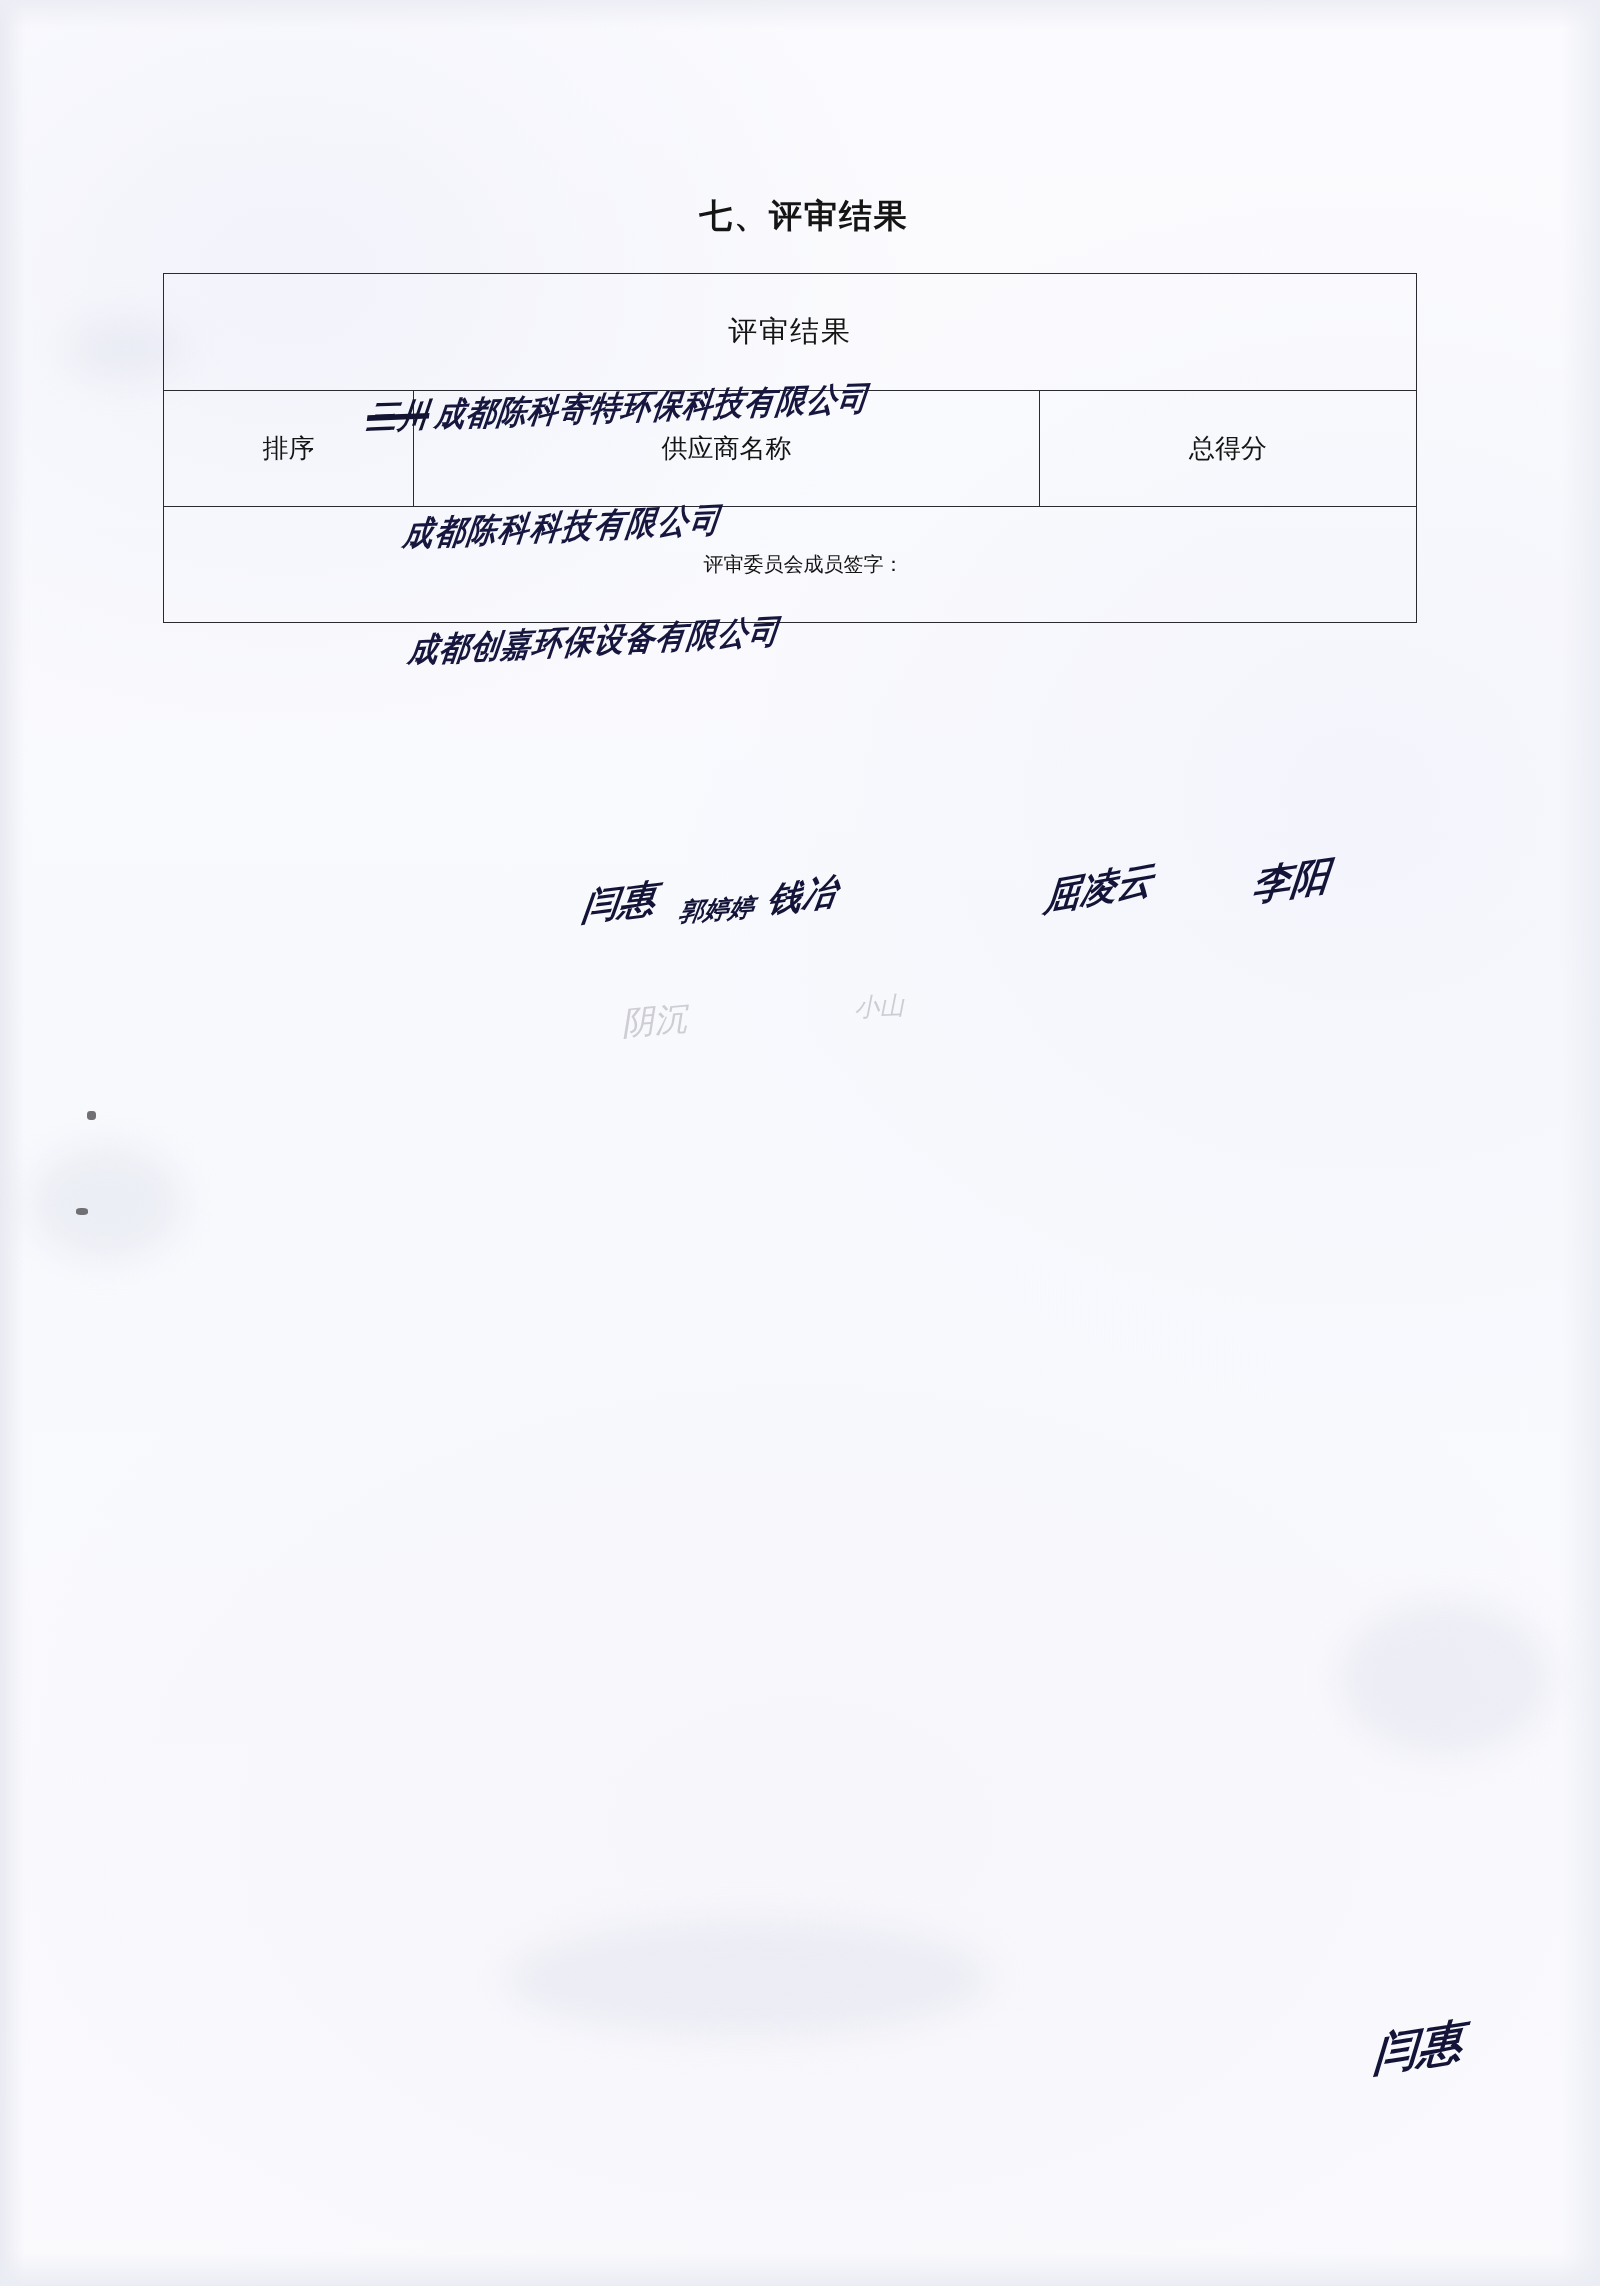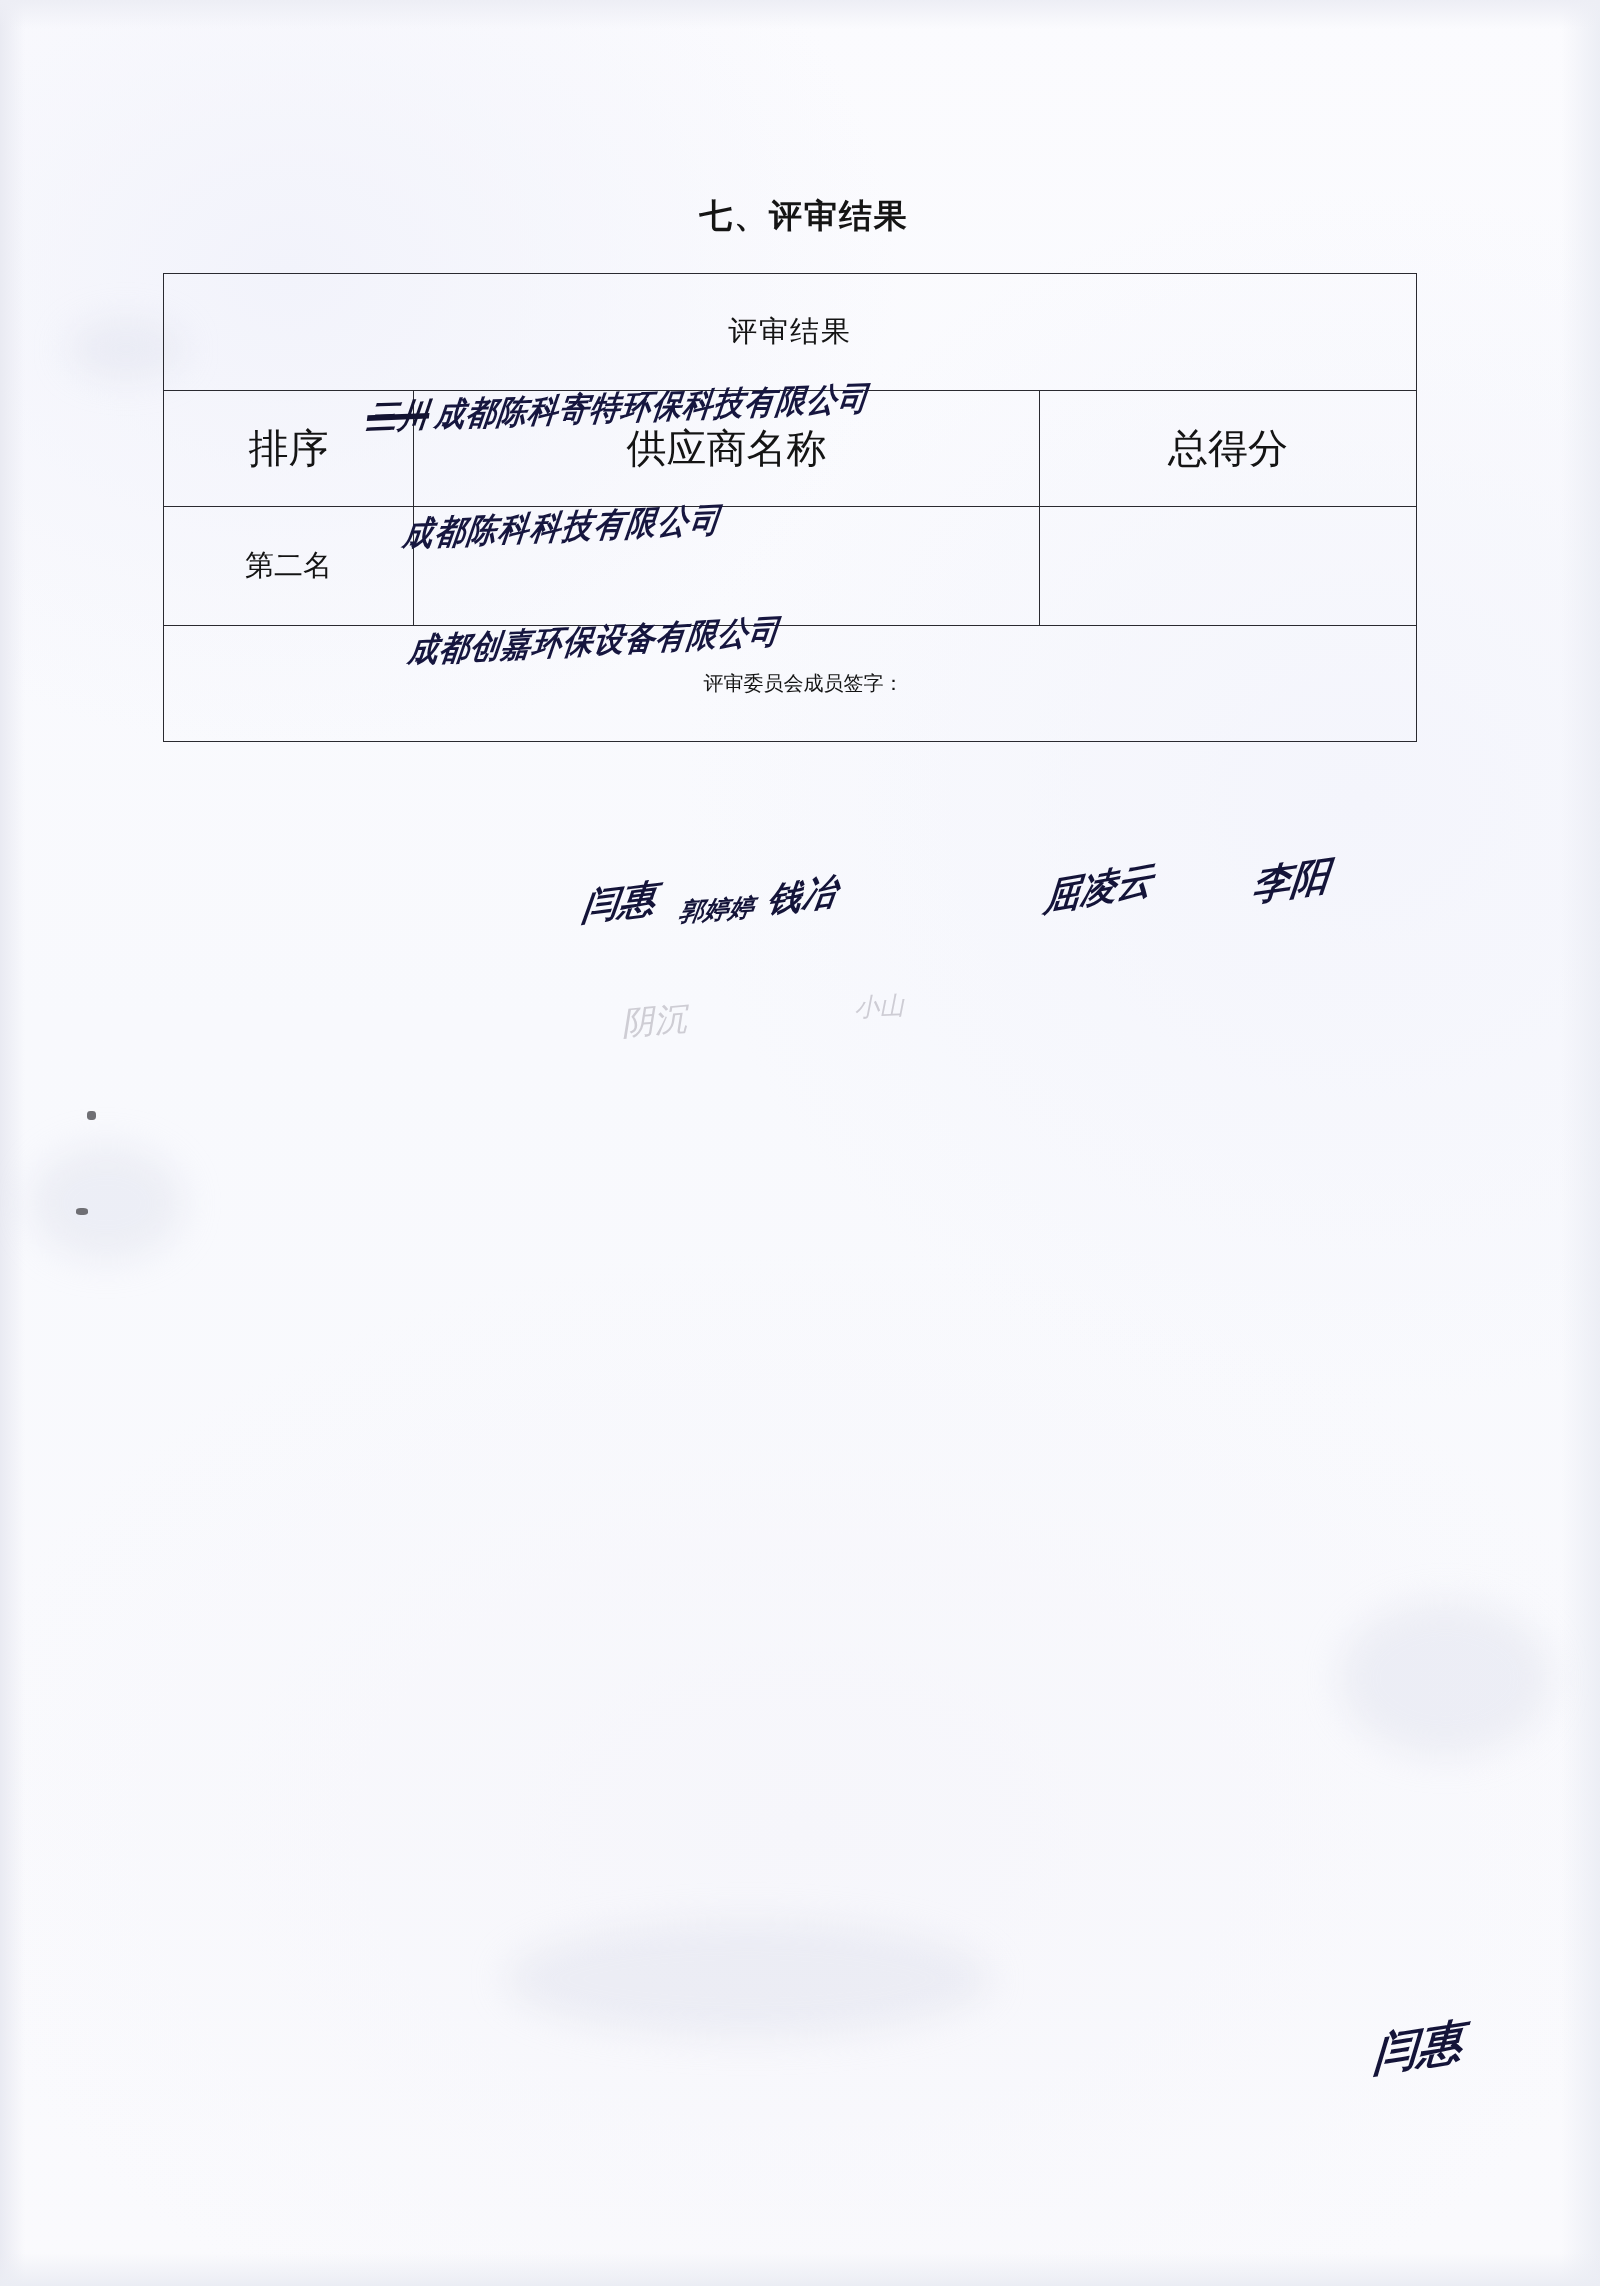--- a/index.html
+++ b/index.html
@@ -93,21 +93,21 @@
   }
   .tbl-title {
     height: 116px;
     font-size: 32px;
     letter-spacing: 1.9px;
   }
   .col-rank   { width: 250px; }
   .col-name   { width: 626px; }
   .col-score  { width: 377px; }
 
-  .hdr-row td { height: 115px; font-size: 40px; }
+  .hdr-row td { height: 115px; font-size: 26px; }
   .data-row td { height: 118px; }
   .sign-row td {
     height: 115px;
     text-align: center;
     padding-left: 27px;
     font-size: 20px;
     vertical-align: middle;
   }
 
   
@@ -206,25 +206,20 @@
     </colgroup>
     <tbody>
       <tr>
         <td class="tbl-title" colspan="3">评审结果</td>
       </tr>
       <tr class="hdr-row">
         <td>排序</td>
         <td>供应商名称</td>
         <td>总得分</td>
       </tr>
-      <tr class="data-row">
-        <td>第二名</td>
-        <td></td>
-        <td></td>
-      </tr>
       <tr class="sign-row">
         <td colspan="3">评审委员会成员签字：</td>
       </tr>
     </tbody>
   </table>
 
   <div class="hand hand-ink hand-1">
     <span class="strike">三川</span><span>成都陈科寄特环保科技有限公司</span>
   </div>
   <div class="hand hand-ink hand-2">成都陈科科技有限公司</div>

